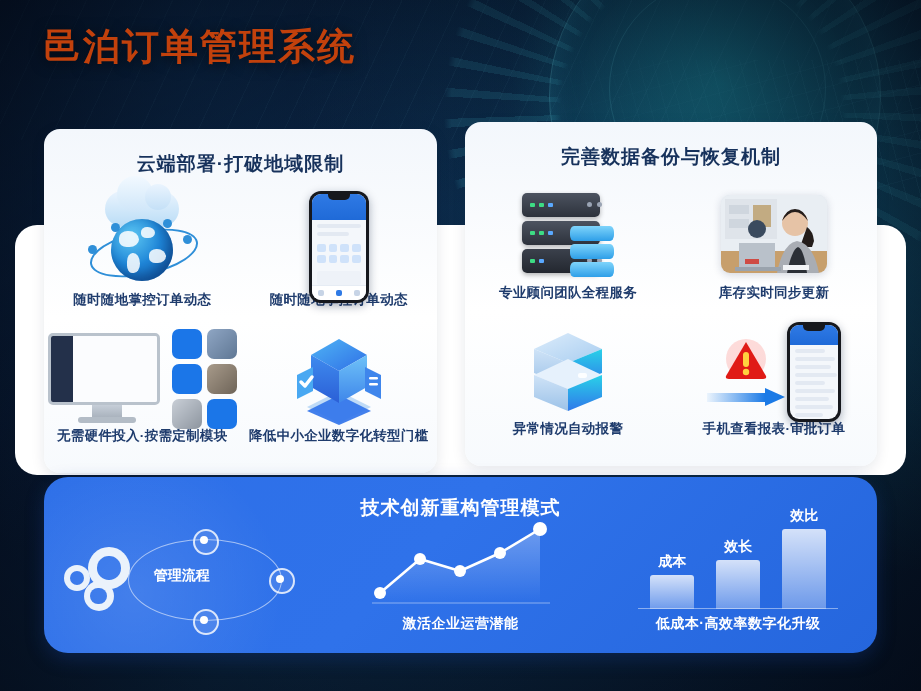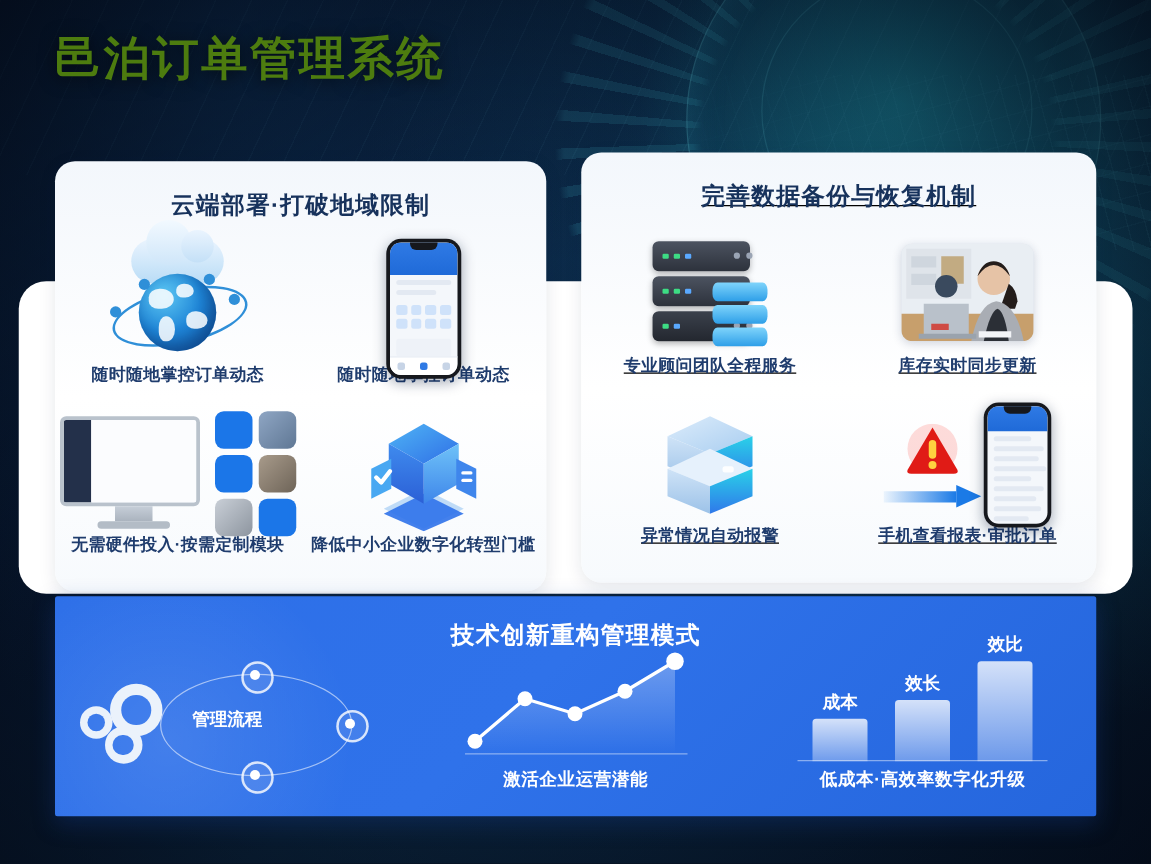--- a/index.html
+++ b/index.html
@@ -34,32 +34,32 @@
     background:repeating-linear-gradient(115deg, rgba(120,210,240,.05) 0 1px, rgba(0,0,0,0) 1px 26px);}
   .bg-grid{position:absolute;right:0;top:60px;width:420px;height:140px;
     background:
       repeating-linear-gradient(75deg, rgba(110,220,245,.10) 0 1px, rgba(0,0,0,0) 1px 14px),
       repeating-linear-gradient(165deg, rgba(110,220,245,.07) 0 1px, rgba(0,0,0,0) 1px 22px);
     -webkit-mask:linear-gradient(to left, #000, transparent);
     mask:linear-gradient(to left, #000, transparent);}
   .bg-vign{position:absolute;inset:0;background:radial-gradient(ellipse at 50% 60%, rgba(0,0,0,0) 35%, rgba(2,6,16,.75) 100%);}
 
   
-  .title{position:absolute;left:44px;top:22px;color:#4d7c0f;font-size:37px;font-weight:bold;
+  .title{position:absolute;left:44px;top:22px;color:#c2410c;font-size:37px;font-weight:bold;
     letter-spacing:2px;text-shadow:0 2px 14px rgba(0,0,0,.65);}
 
   
   .whitepanel{position:absolute;left:15px;top:225px;width:891px;height:250px;background:#ffffff;
     border-radius:22px;}
 
   
   .card{position:absolute;background:linear-gradient(180deg,#f3f7fc 0%,#ffffff 55%,#f7fafd 100%);
     border-radius:16px;box-shadow:0 3px 14px rgba(10,30,60,.10);}
   .card-left{left:44px;top:129px;width:393px;height:344px;}
-  .card-right{left:465px;top:122px;width:412px;height:344px;text-decoration:underline;}
+  .card-right{left:465px;top:122px;width:412px;height:344px;}
   .card-title{text-align:center;color:#17325c;font-size:19px;font-weight:bold;letter-spacing:1px;
     margin-top:22px;}
   .row{display:flex;}
   .cell{flex:1;display:flex;flex-direction:column;align-items:center;}
   .cap{color:#1f3c6d;font-size:13.5px;font-weight:bold;letter-spacing:.3px;white-space:nowrap;}
 
   
   .art{position:relative;}
 
   
@@ -121,21 +121,21 @@
 
   
   .warn{position:relative;width:46px;height:42px;}
   .arrow{position:relative;width:78px;height:16px;}
   .arrow .sh{position:absolute;left:0;top:4px;width:58px;height:9px;
     background:linear-gradient(90deg,rgba(190,220,250,.25),#1b7ae6);}
   .arrow .hd{position:absolute;right:0;top:-1px;width:0;height:0;border-top:9px solid transparent;
     border-bottom:9px solid transparent;border-left:20px solid #1b7ae6;}
 
   
-  .blue{position:absolute;left:44px;top:477px;width:833px;height:176px;border-radius:2px;
+  .blue{position:absolute;left:44px;top:477px;width:833px;height:176px;border-radius:24px;
     background:linear-gradient(135deg,#2d6fe8 0%,#2f72ea 45%,#2566dd 100%);
     box-shadow:0 6px 18px rgba(20,60,140,.35);overflow:hidden;}
   .blue:after{content:"";position:absolute;left:-60px;bottom:-90px;width:300px;height:300px;border-radius:50%;
     background:radial-gradient(circle,rgba(255,255,255,.10),rgba(255,255,255,0) 70%);}
   .blue-title{text-align:center;color:#fff;font-size:19px;font-weight:bold;letter-spacing:1px;padding-top:18px;}
   .blue-body{display:flex;align-items:flex-end;height:112px;}
   .bcell{flex:1;display:flex;flex-direction:column;align-items:center;}
   .bcap{color:#fff;font-size:14px;font-weight:bold;letter-spacing:.5px;white-space:nowrap;}
 
   .gears{position:relative;width:110px;height:92px;}

